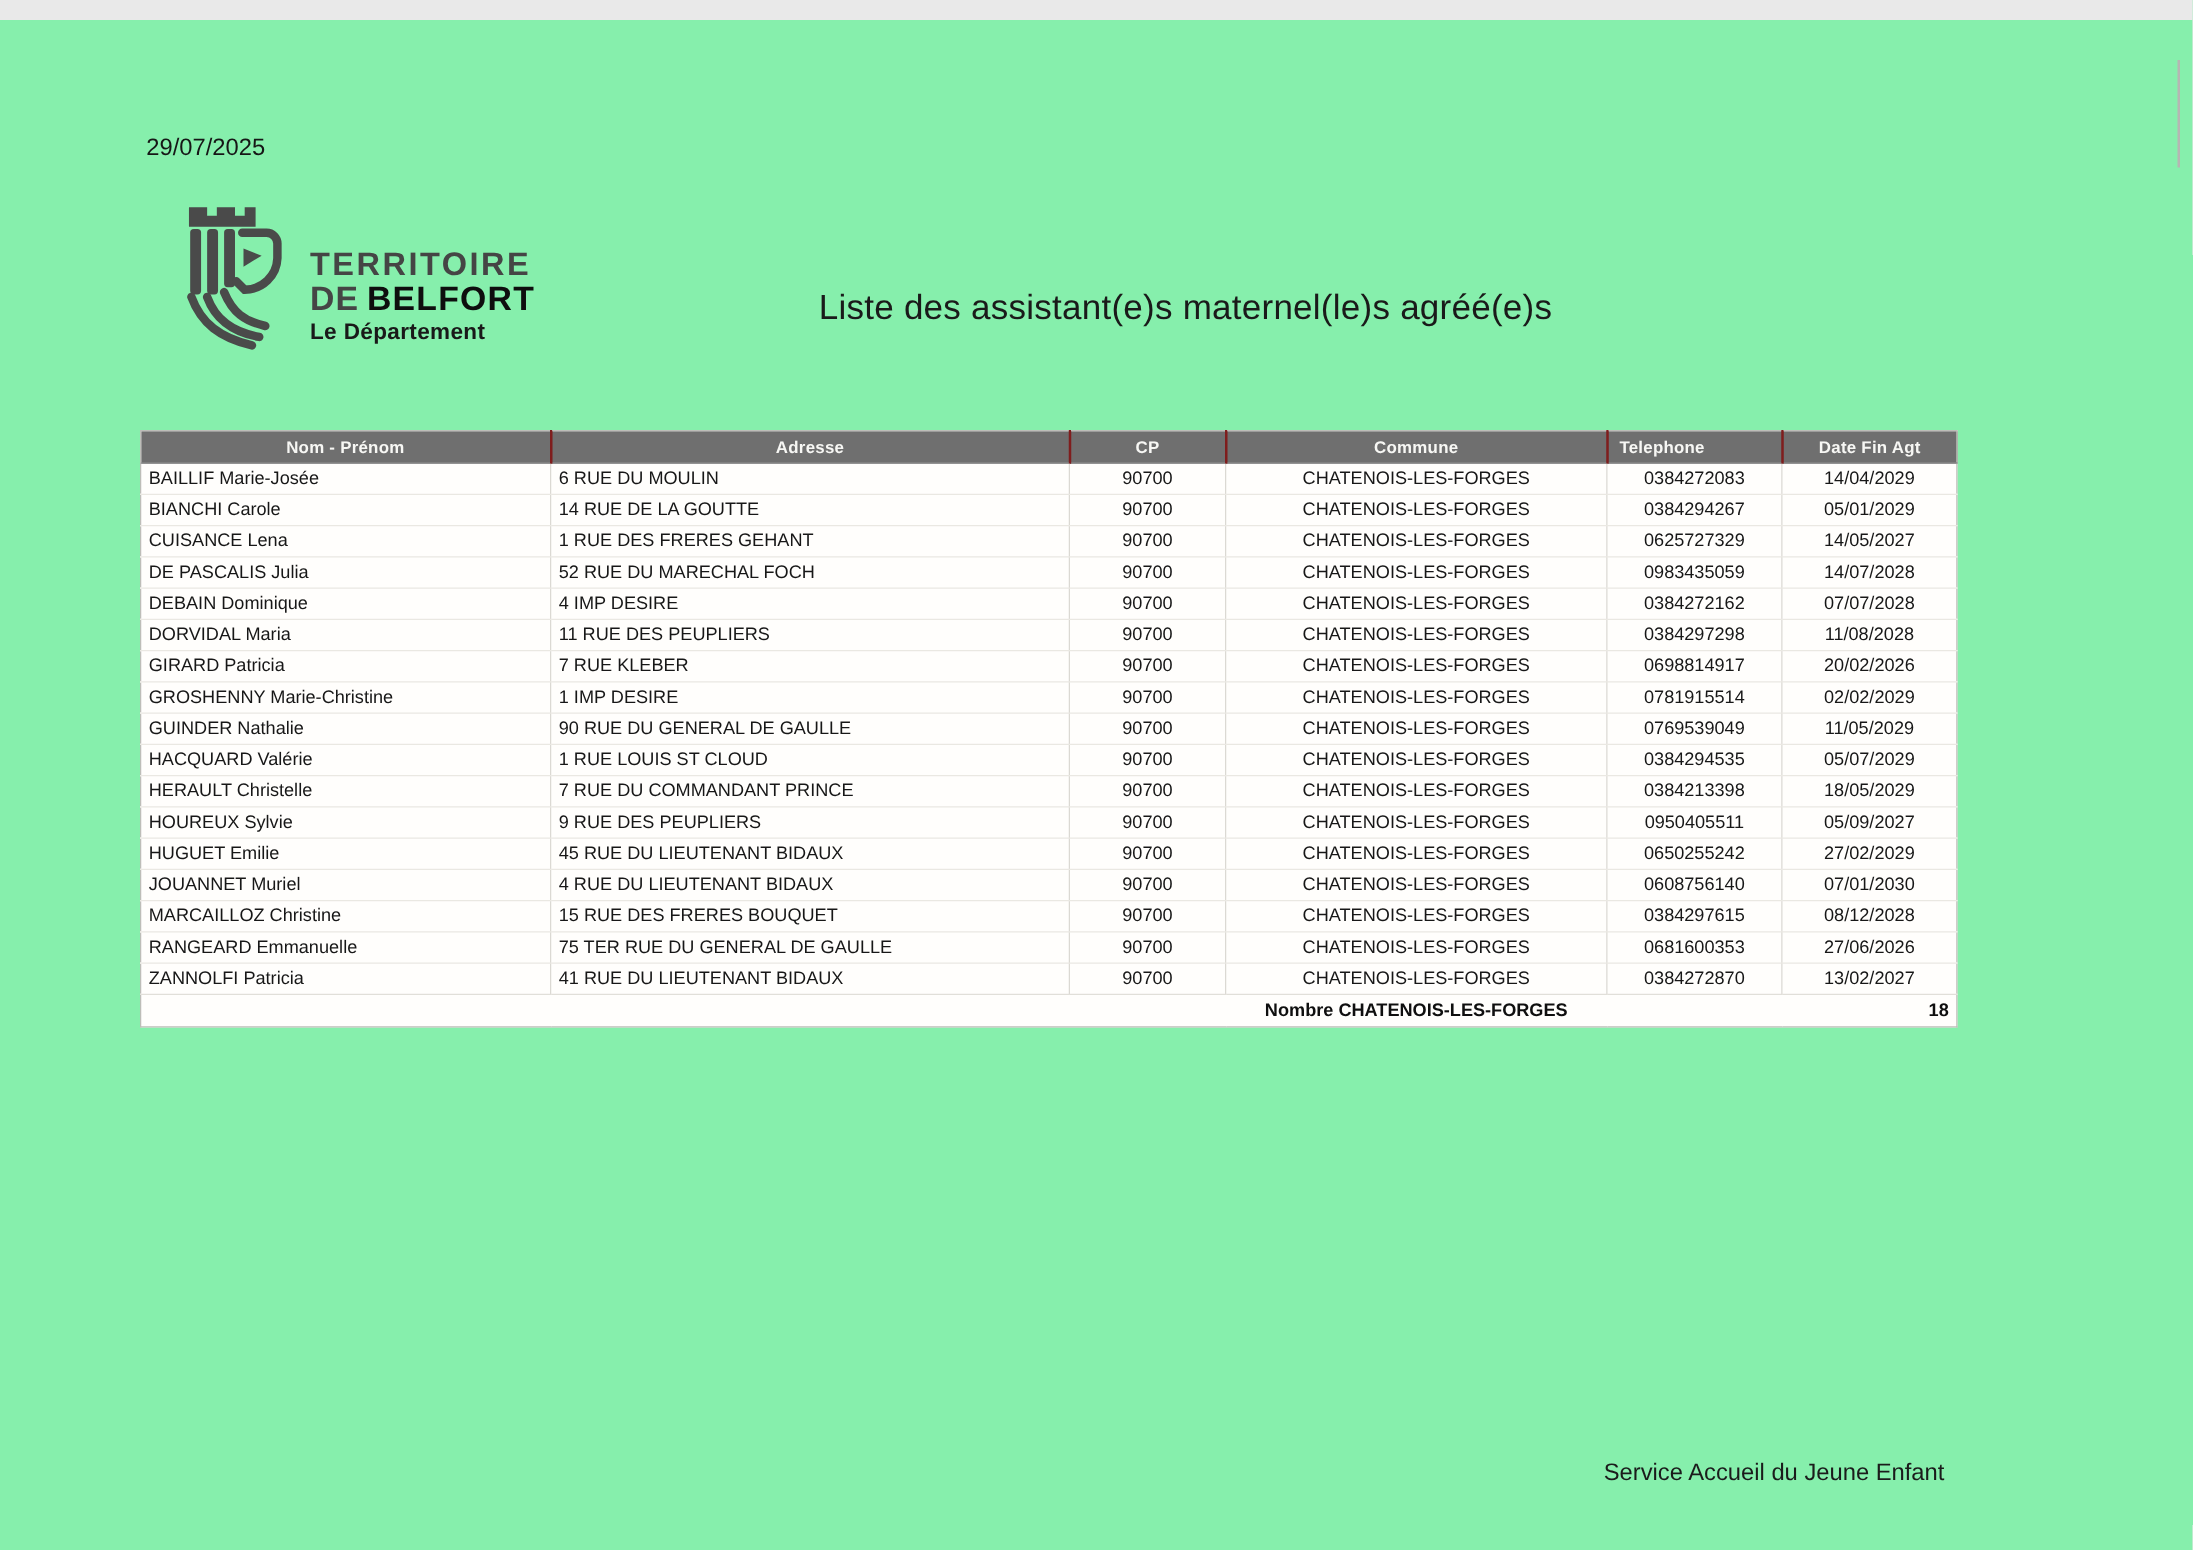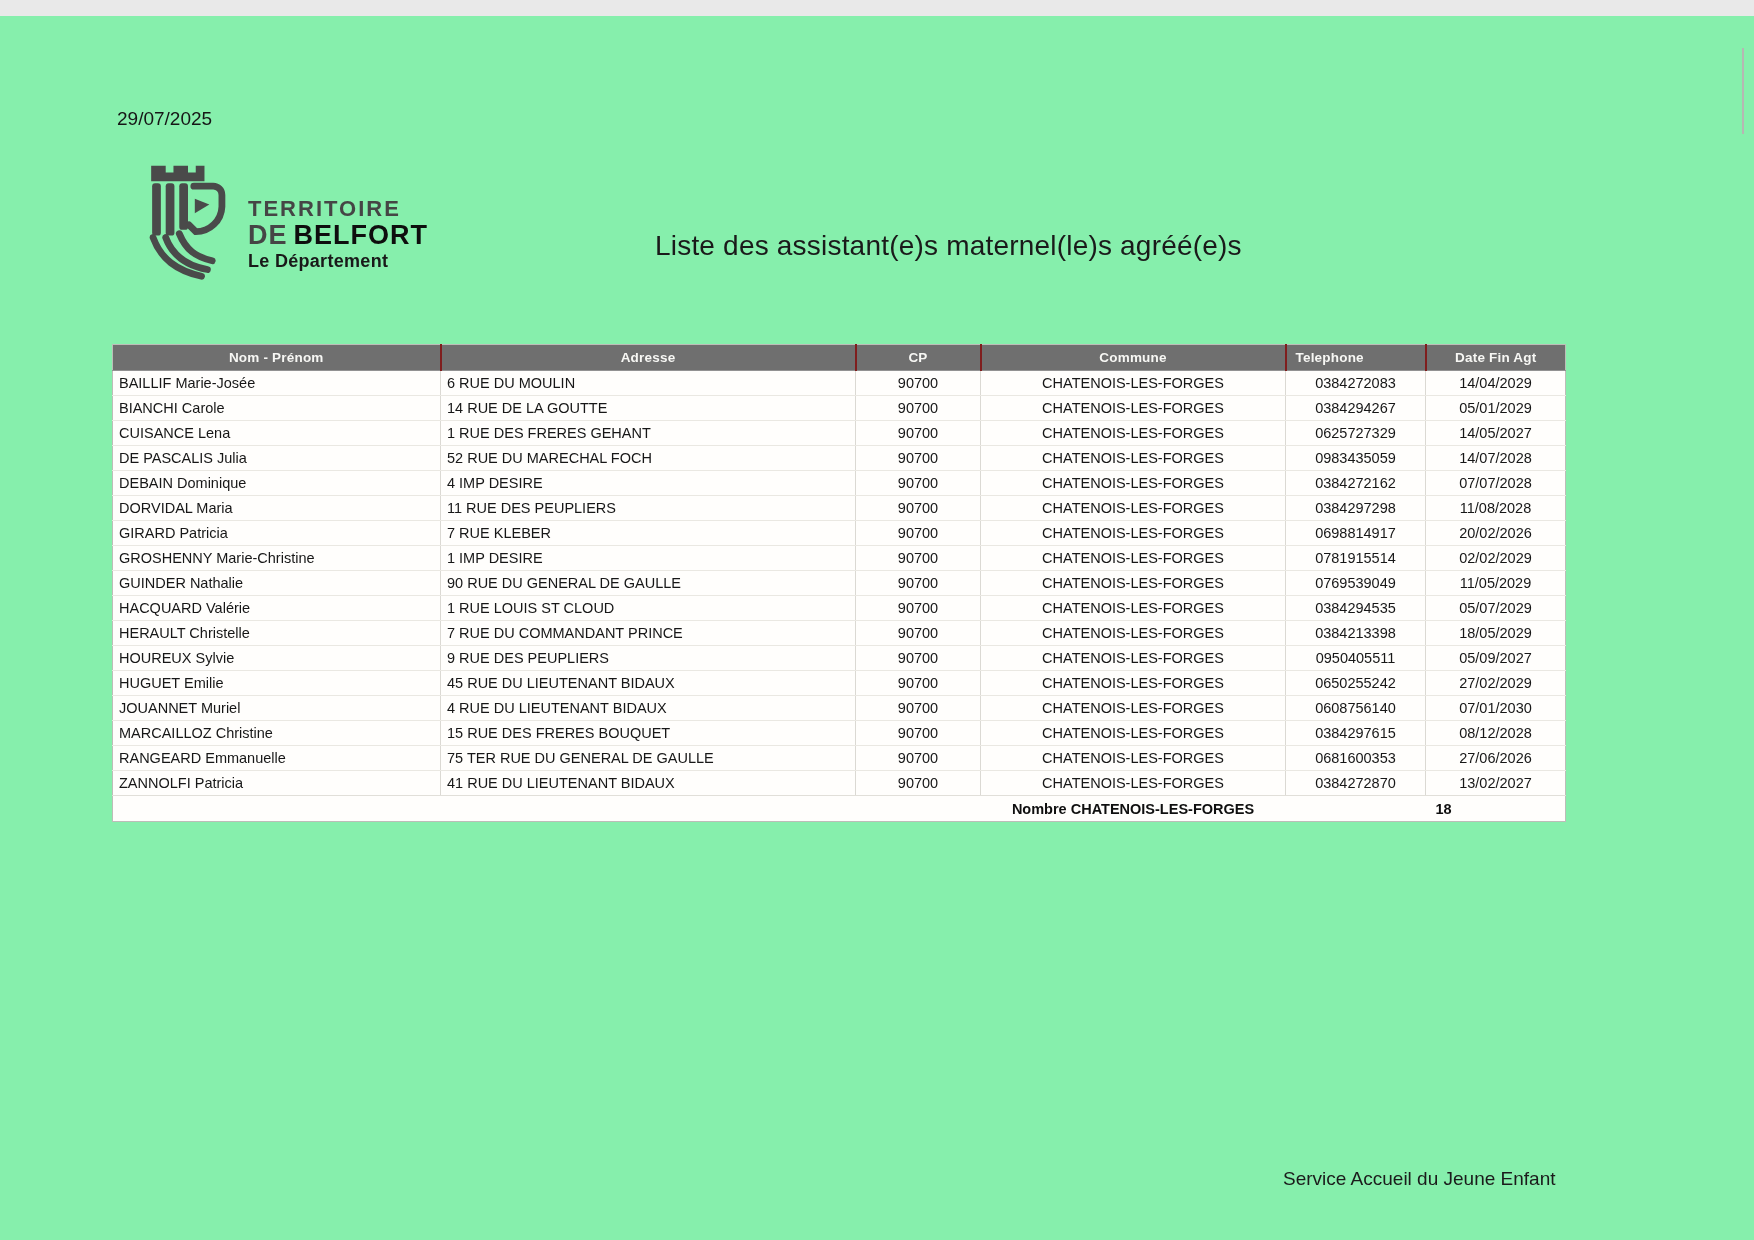--- a/index.html
+++ b/index.html
@@ -14,21 +14,21 @@
     background:#86efac;overflow:hidden;
   }
   
   .print-date{position:absolute;left:117px;top:92px;font-size:19px;color:#161616;}
   
   .scan-line{position:absolute;left:1742px;top:32px;width:2px;height:86px;background:#b6b6b3;}
   
   .logo{position:absolute;left:138px;top:144px;display:flex;align-items:flex-start;}
   .logo-mark{width:100px;height:126px;flex:0 0 auto;}
   .logo-text{margin-left:10px;padding-top:38px;line-height:1.04;}
-  .logo-line1{font-size:22px;font-weight:800;letter-spacing:2px;color:#454545;}
+  .logo-line1{font-size:26px;font-weight:800;letter-spacing:2px;color:#454545;}
   .logo-line2{font-size:27px;font-weight:800;letter-spacing:1px;}
   .logo-line2 .de{color:#454545;margin-right:6px;}
   .logo-line2 .belfort{color:#0e0e0e;}
   .logo-line3{font-size:18px;font-weight:700;color:#191919;margin-top:3px;letter-spacing:.3px;}
   
   .doc-title{position:absolute;left:655px;top:214px;font-size:28px;color:#1a1a1a;letter-spacing:.2px;}
   
   .table-wrap{position:absolute;left:112px;top:328px;width:1453px;}
   table.list{
     border-collapse:collapse;table-layout:fixed;width:1453px;
@@ -49,21 +49,21 @@
     border-right:1px solid #dbd9d3;border-bottom:1px solid #eae8e2;color:#171717;
   }
   tbody td:last-child{border-right:none;}
   tbody tr:last-child td{border-bottom:1px solid #e1dfd9;}
   td.t-left{text-align:left;}
   td.t-center{text-align:center;}
   tfoot td{
     font-size:14.5px;height:25px;padding:0 6px;border:none;white-space:nowrap;
   }
   tfoot .total-label{font-weight:700;text-align:center;color:#0f0f0f;}
-  tfoot .total-count{font-weight:700;text-align:left;padding-left:10px;color:#0f0f0f;}
+  tfoot .total-count{font-weight:700;text-align:right;padding-left:10px;color:#0f0f0f;}
   
   .footer-note{position:absolute;left:1283px;top:1152px;font-size:19px;color:#1b1b1b;}
 </style>
 </head>
 <body>
 
 <div class="page">
 
   <div class="print-date">29/07/2025</div>
 

